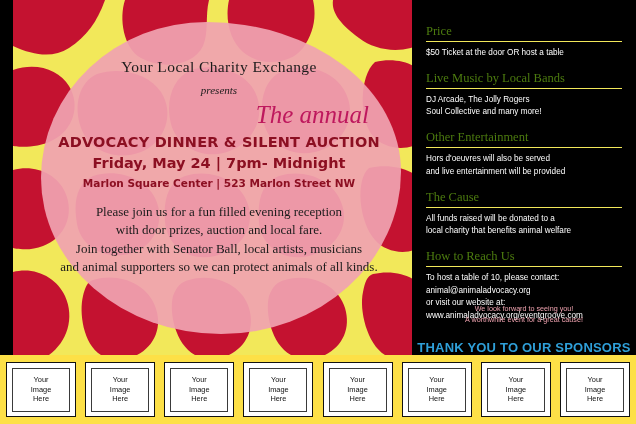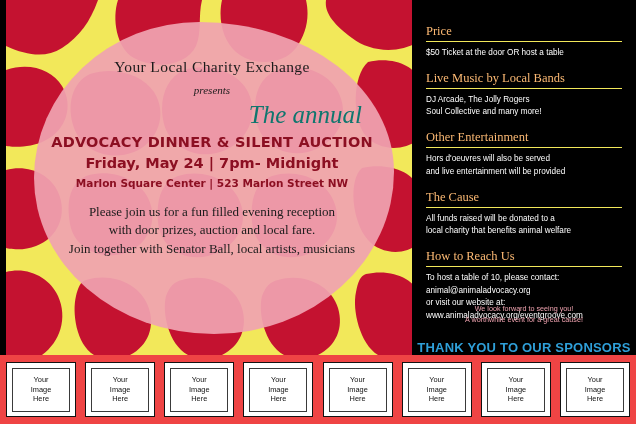--- a/index.html
+++ b/index.html
@@ -14,21 +14,21 @@
   #poster {
     position: relative;
     width: 636px;
     height: 424px;
     background: #000000;
   }
 
   
   #left {
     position: absolute;
-    left: 6px; top: 0;
+    left: 13px; top: 0;
     width: 412px; height: 355px;
     overflow: hidden;
     background: #f2e85a;
   }
   #left svg.pattern {
     position: absolute;
     left: 0; top: 0;
     width: 412px; height: 355px;
     display: block;
   }
@@ -58,21 +58,21 @@
     font-family: "Liberation Serif", serif;
     font-style: italic;
     font-size: 11px;
     color: #1b1b1b;
   }
   .annual {
     margin-top: 6px;
     font-family: "Liberation Serif", serif;
     font-style: italic;
     font-size: 25px;
-    color: #0f766e;
+    color: #be185d;
     text-align: right;
     padding-right: 56px;
     line-height: 1;
   }
   .bigtitle {
     font-family: "DejaVu Sans", sans-serif;
     font-weight: bold;
     color: #c41230;
     letter-spacing: 1px;
     line-height: 0.93;
@@ -124,21 +124,21 @@
     position: absolute;
     left: 412px; top: 0;
     width: 224px; height: 355px;
     background: #000000;
     padding: 24px 14px 0 14px;
   }
   .sect { margin-bottom: 11px; }
   .sect-title {
     font-family: "Liberation Serif", serif;
     font-size: 12.5px;
-    color: #fdba74;
+    color: #4d7c0f;
     border-bottom: 1px solid #f2e85a;
     padding-bottom: 2px;
     margin-bottom: 5px;
     display: block;
   }
   .sect-line {
     font-family: "Liberation Sans", sans-serif;
     font-size: 8.2px;
     color: #ffffff;
     line-height: 1.55;
@@ -163,21 +163,21 @@
     font-size: 13px;
     color: #2f9fd8;
     letter-spacing: 0.2px;
   }
 
   
   #strip {
     position: absolute;
     left: 0; top: 355px;
     width: 636px; height: 69px;
-    background: #ef4444;
+    background: #fde047;
     display: flex;
     align-items: center;
     justify-content: space-between;
     padding: 0 6px;
   }
   .imgbox {
     width: 70px;
     height: 55px;
     background: #ffffff;
     border: 1px solid #111111;
@@ -238,20 +238,21 @@
       <div class="org">Your Local Charity Exchange</div>
       <div class="presents">presents</div>
       <div class="annual">The annual</div>
       <div class="eventtype">ADVOCACY DINNER &amp; SILENT AUCTION</div>
       <div class="datetime">Friday, May 24  |  7pm- Midnight</div>
       <div class="venue">Marlon Square Center  |  523 Marlon Street NW</div>
       <div class="body-copy">
         <div>Please join us for a fun filled evening reception</div>
         <div>with door prizes, auction and local fare.</div>
         <div>Join together with Senator Ball, local artists, musicians</div>
+        <div>and animal supporters so we can protect animals of all kinds.</div>
       </div>
     </div>
   </div>
 
   <div id="right">
 
     <div class="sect">
       <span class="sect-title">Price</span>
       <div class="sect-line">$50 Ticket at the door OR host a table</div>
     </div>

